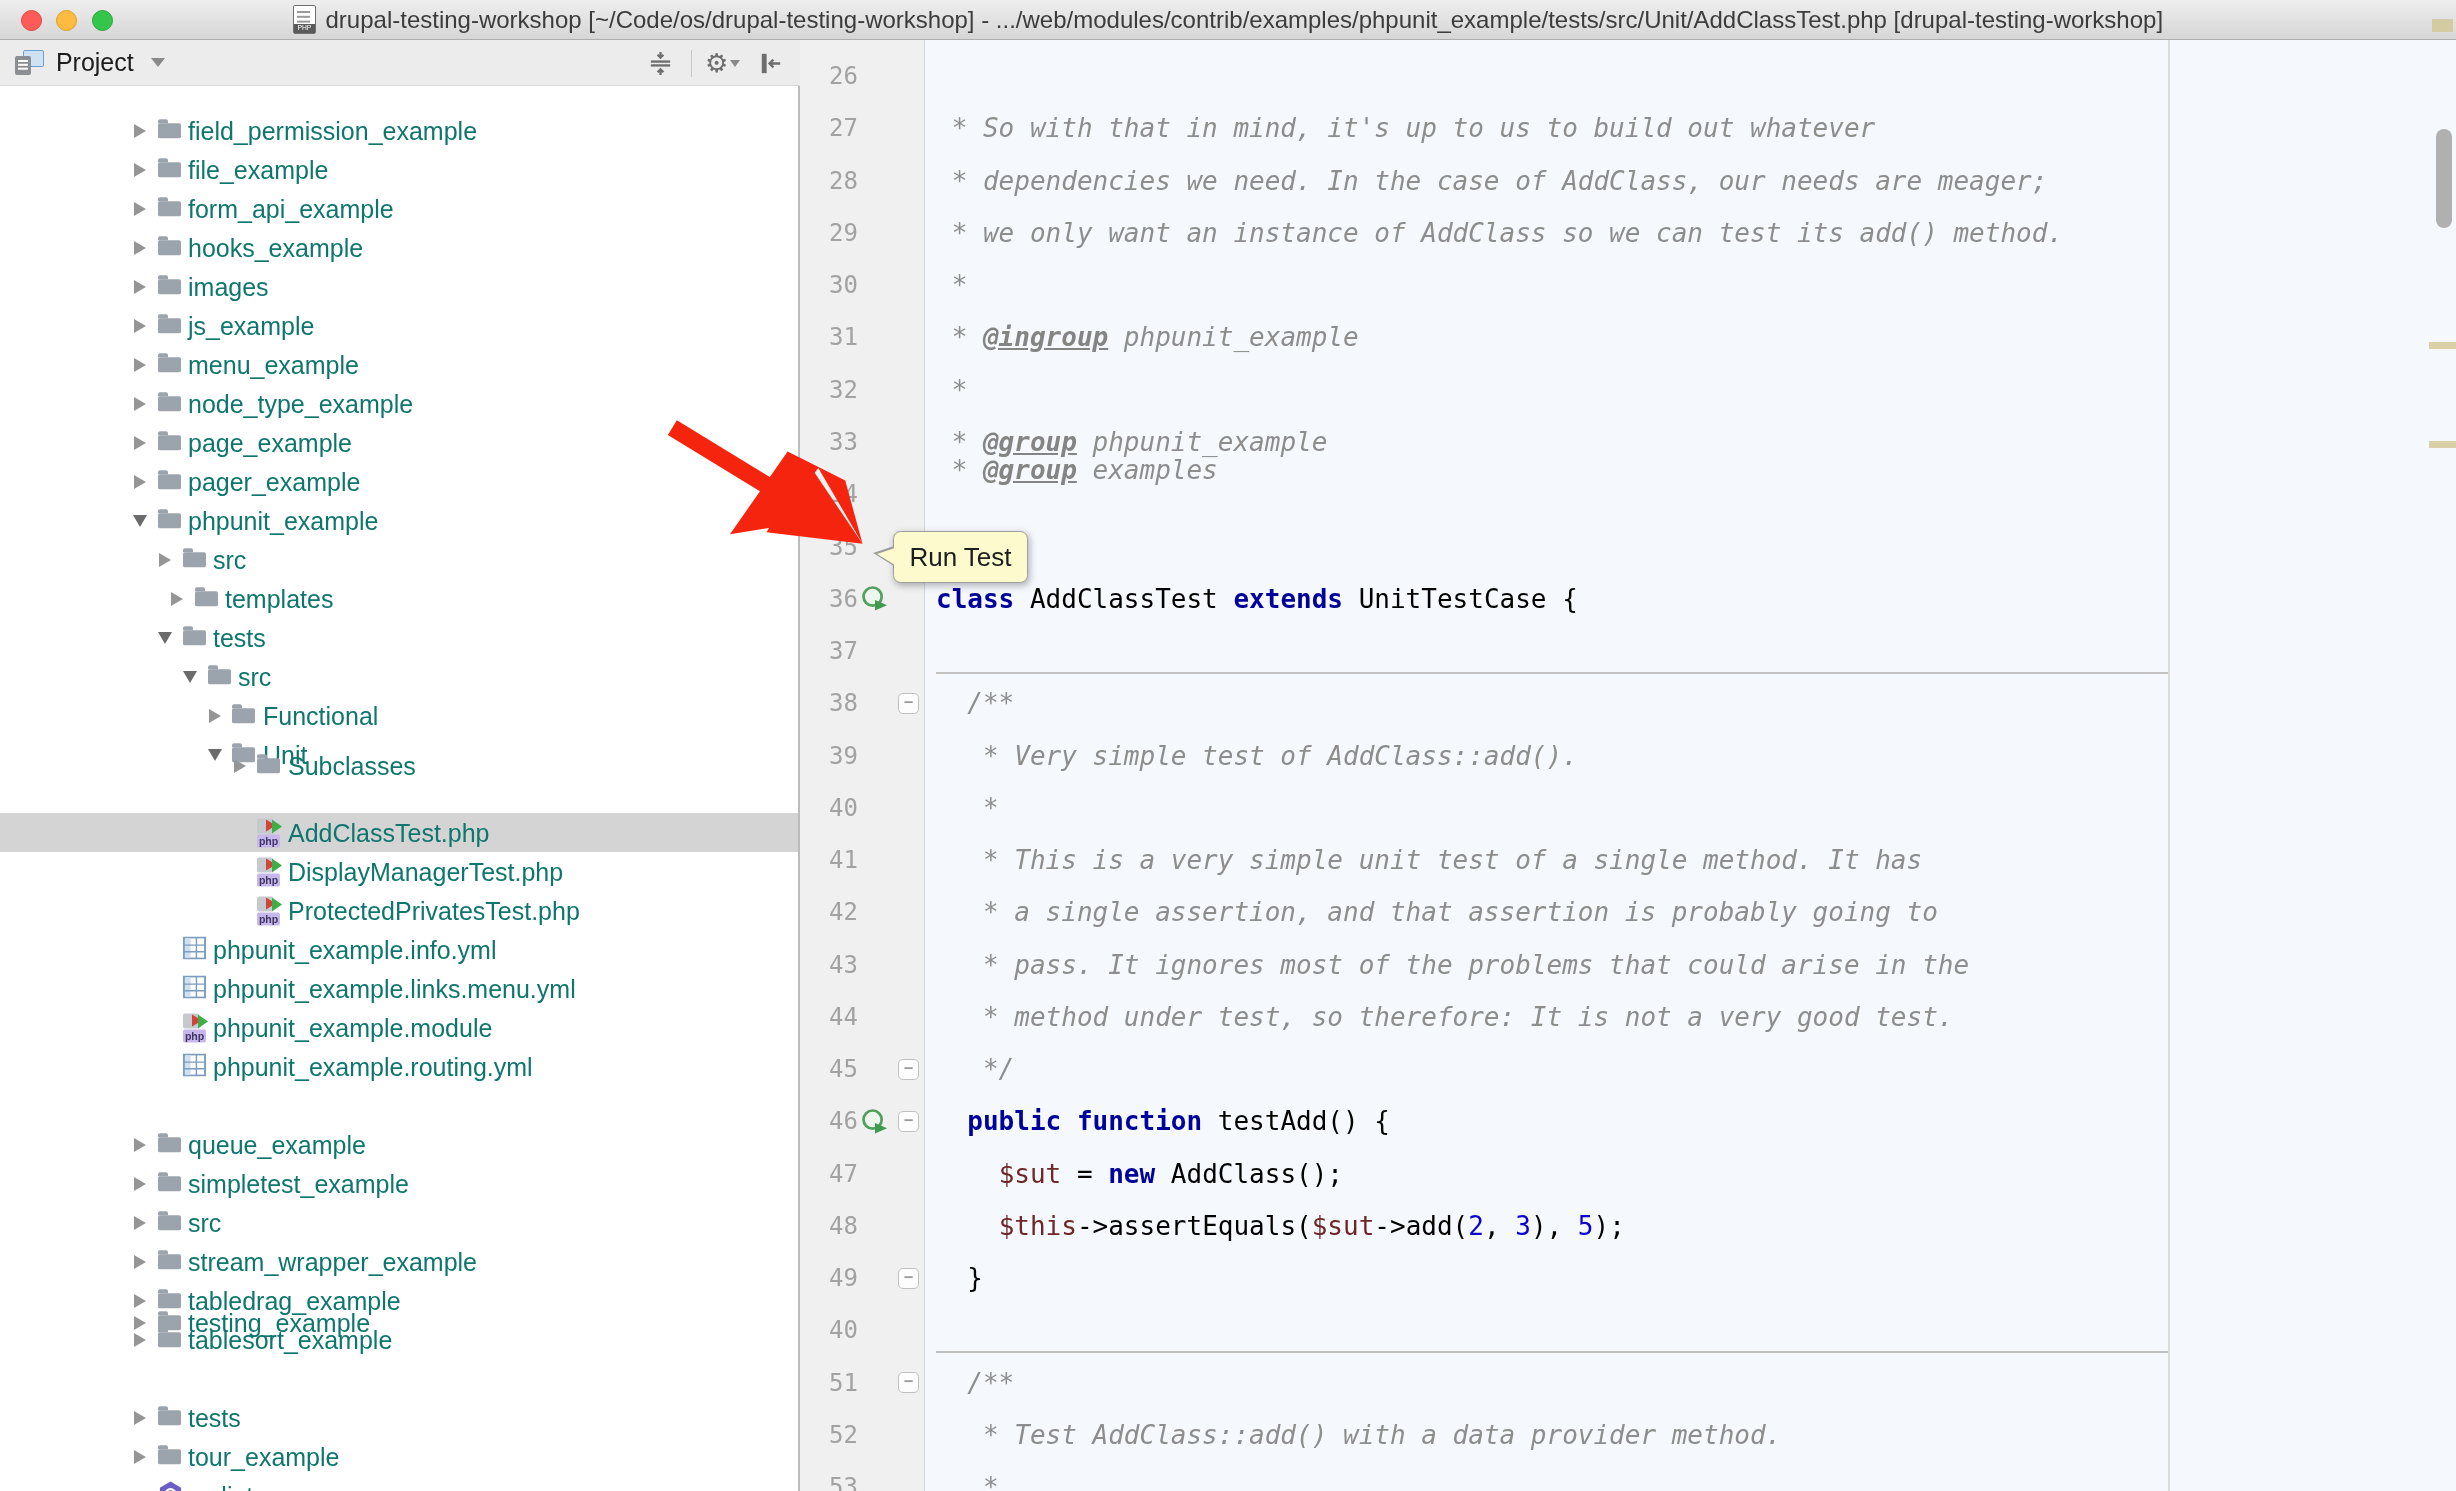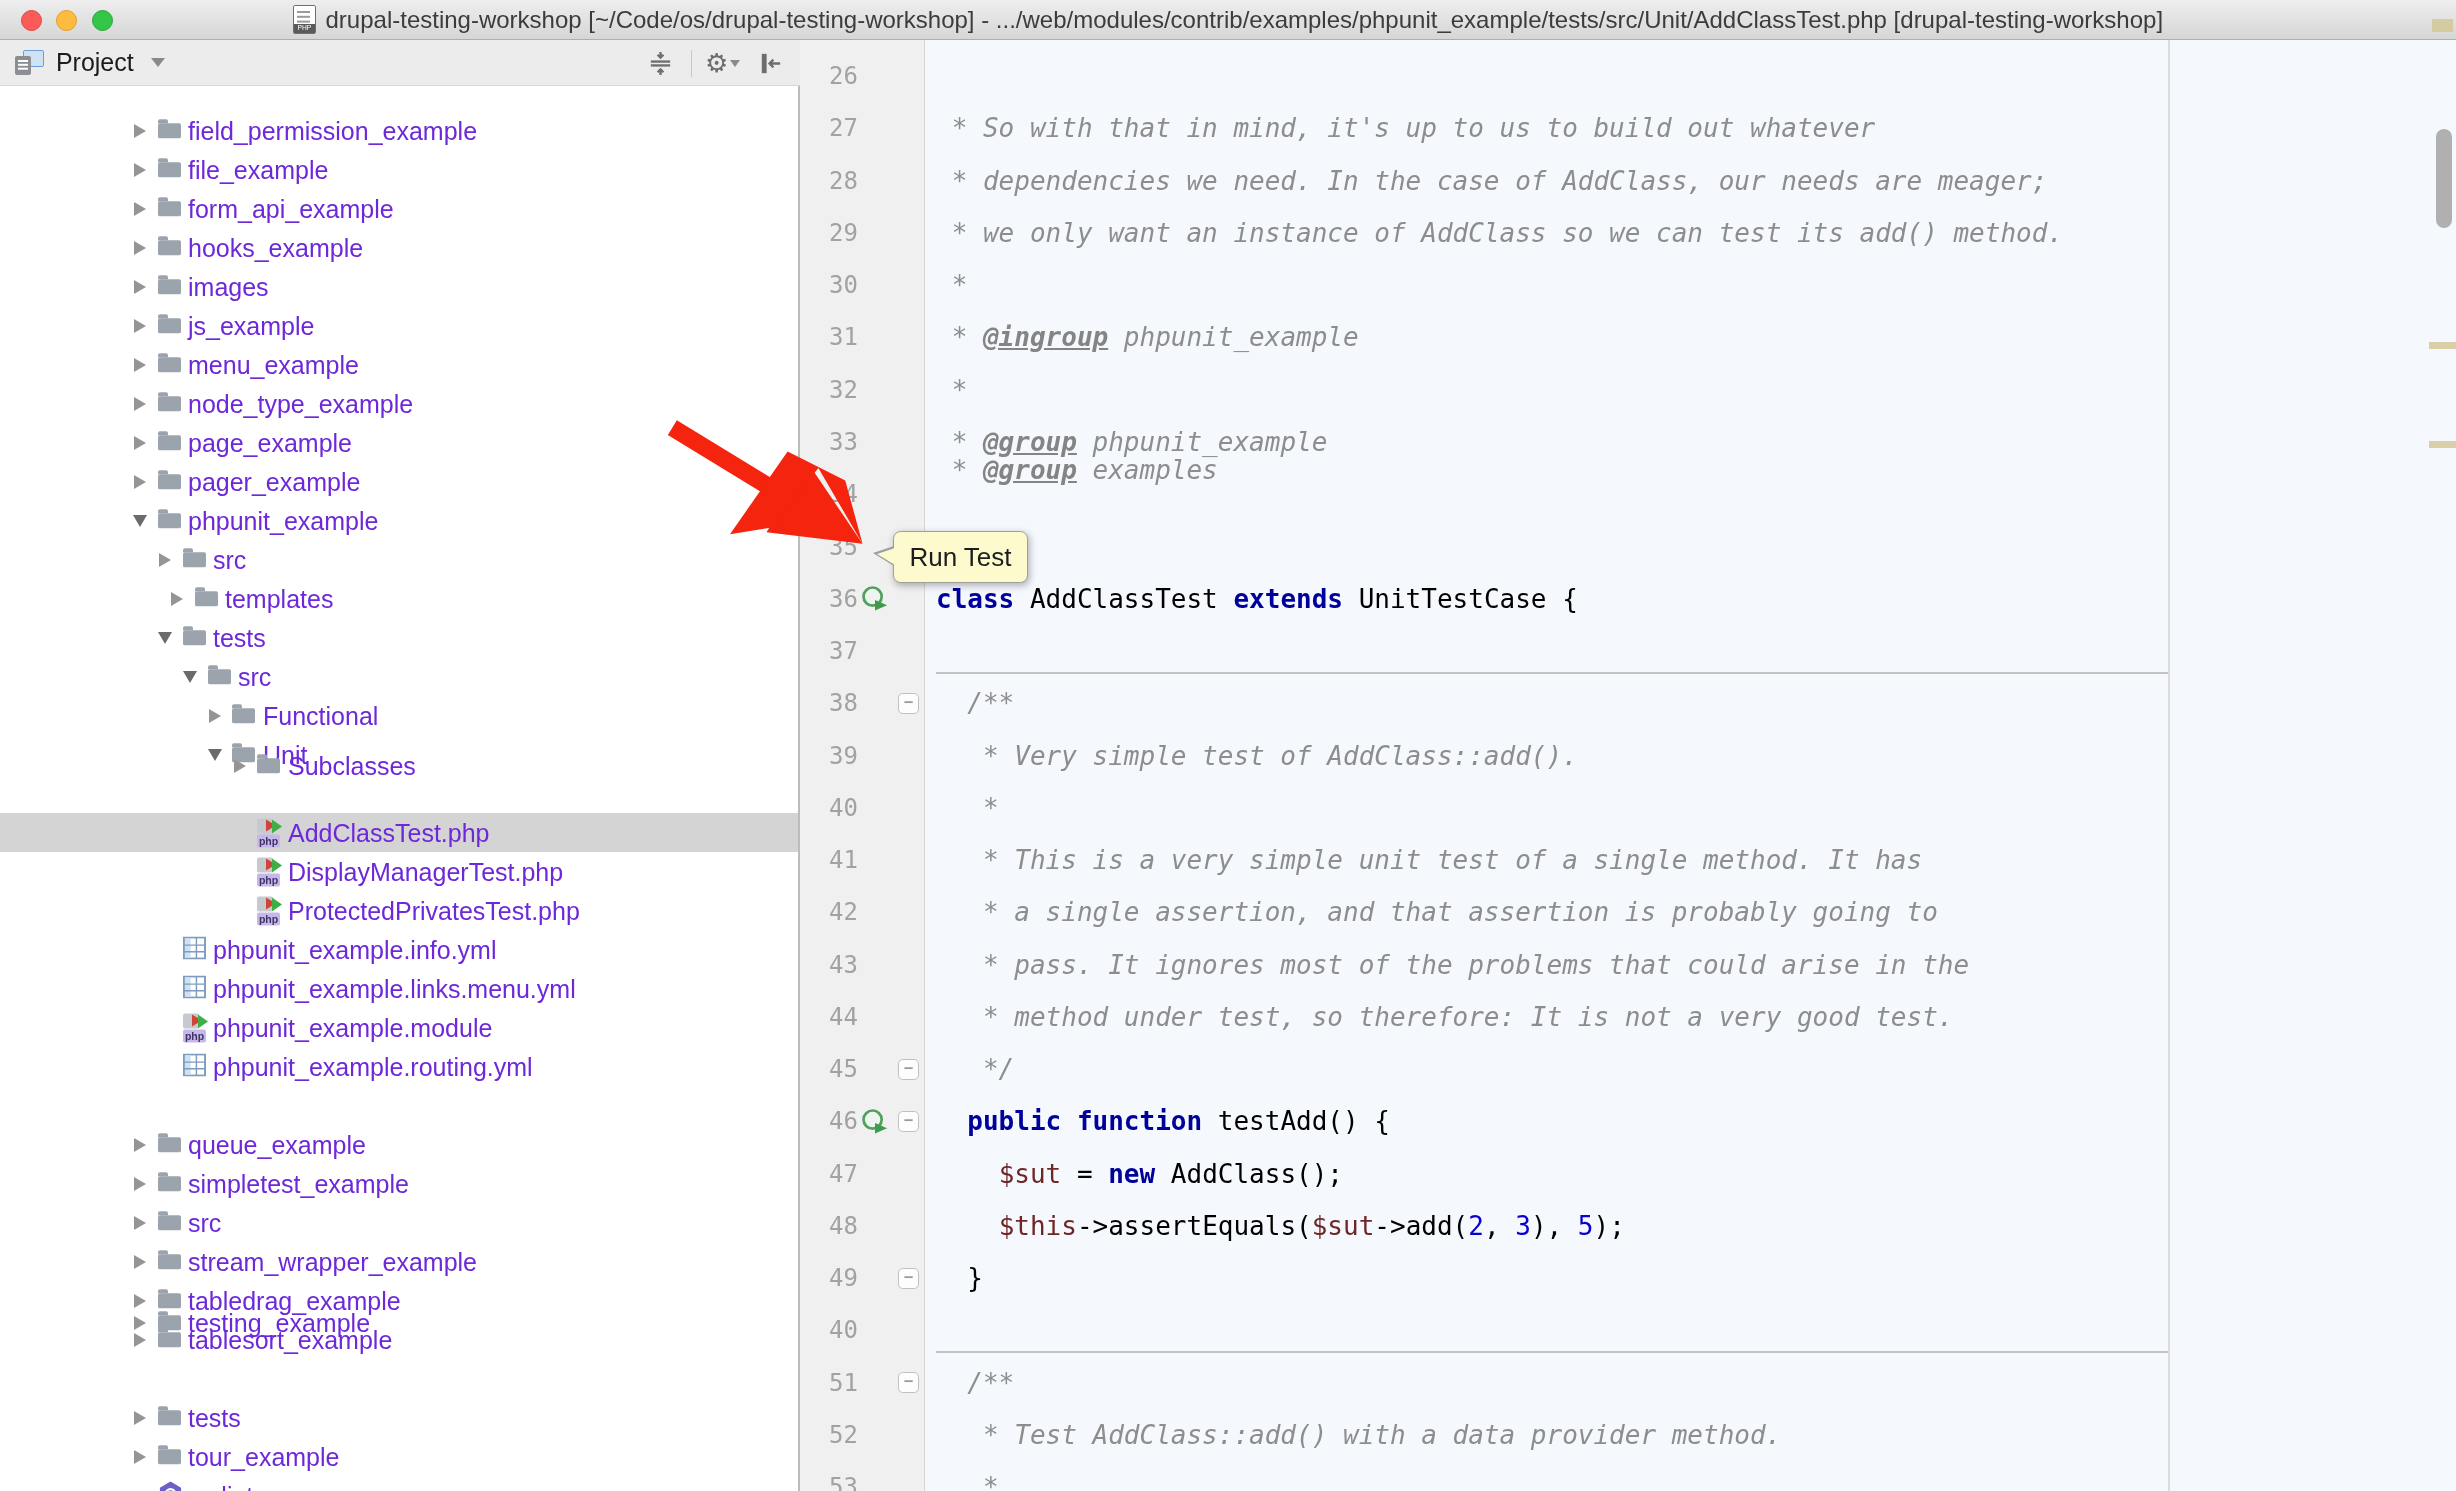--- a/index.html
+++ b/index.html
@@ -42,21 +42,21 @@
   .gear-wrap{display:flex;align-items:center;gap:1.9px;}
   .gear{font-size:26px;color:#6e6e6e;line-height:1;}
   .gear-caret{width:0;height:0;border-left:5.8px solid transparent;border-right:5.8px solid transparent;border-top:7.7px solid #8a8a8a;}
 
   .tree{position:absolute;left:0;top:0;width:100%;height:100%;}
   .tree-row{position:absolute;left:0;width:799px;height:39px;}
   .tree-row.selected{background:#d4d4d4;}
   .tr-el{position:absolute;top:50%;transform:translateY(-50%);}
   .arr-c{width:0;height:0;border-left:12.5px solid #959595;border-top:7.7px solid transparent;border-bottom:7.7px solid transparent;}
   .arr-e{width:0;height:0;border-top:12.5px solid #6b6b6b;border-left:7.7px solid transparent;border-right:7.7px solid transparent;}
-  .tlabel{font-size:25px;color:#6d28d9;white-space:nowrap;}
+  .tlabel{font-size:25px;color:#0f766e;white-space:nowrap;}
   .ic-folder{width:23px;height:15.4px;background:#9ba4ad;border-radius:1.9px;position:relative;display:block;}
   .ic-folder::before{content:"";position:absolute;left:0;top:-3.8px;width:9.6px;height:3.8px;background:#9ba4ad;border-radius:1.9px 1.9px 0 0;}
   .ic-php{position:relative;width:25px;height:29px;display:block;}
   .ic-php .pg{position:absolute;left:0;top:0;width:16.3px;height:15.4px;background:#c6c9cd;border-radius:1.9px;}
   .ic-php .ar{position:absolute;left:8.6px;top:1.9px;width:0;height:0;border-top:6.7px solid transparent;border-bottom:6.7px solid transparent;border-left:10.6px solid #cf4539;}
   .ic-php .ag{position:absolute;left:15.4px;top:1px;width:0;height:0;border-top:7.7px solid transparent;border-bottom:7.7px solid transparent;border-left:10.6px solid #3fae49;}
   .ic-php .bd{position:absolute;left:0;bottom:0;background:#c7b7ea;color:#3e3566;font-size:10.6px;font-weight:bold;
       line-height:12.5px;padding:0 1.9px;border-radius:1.9px;}
 
   

